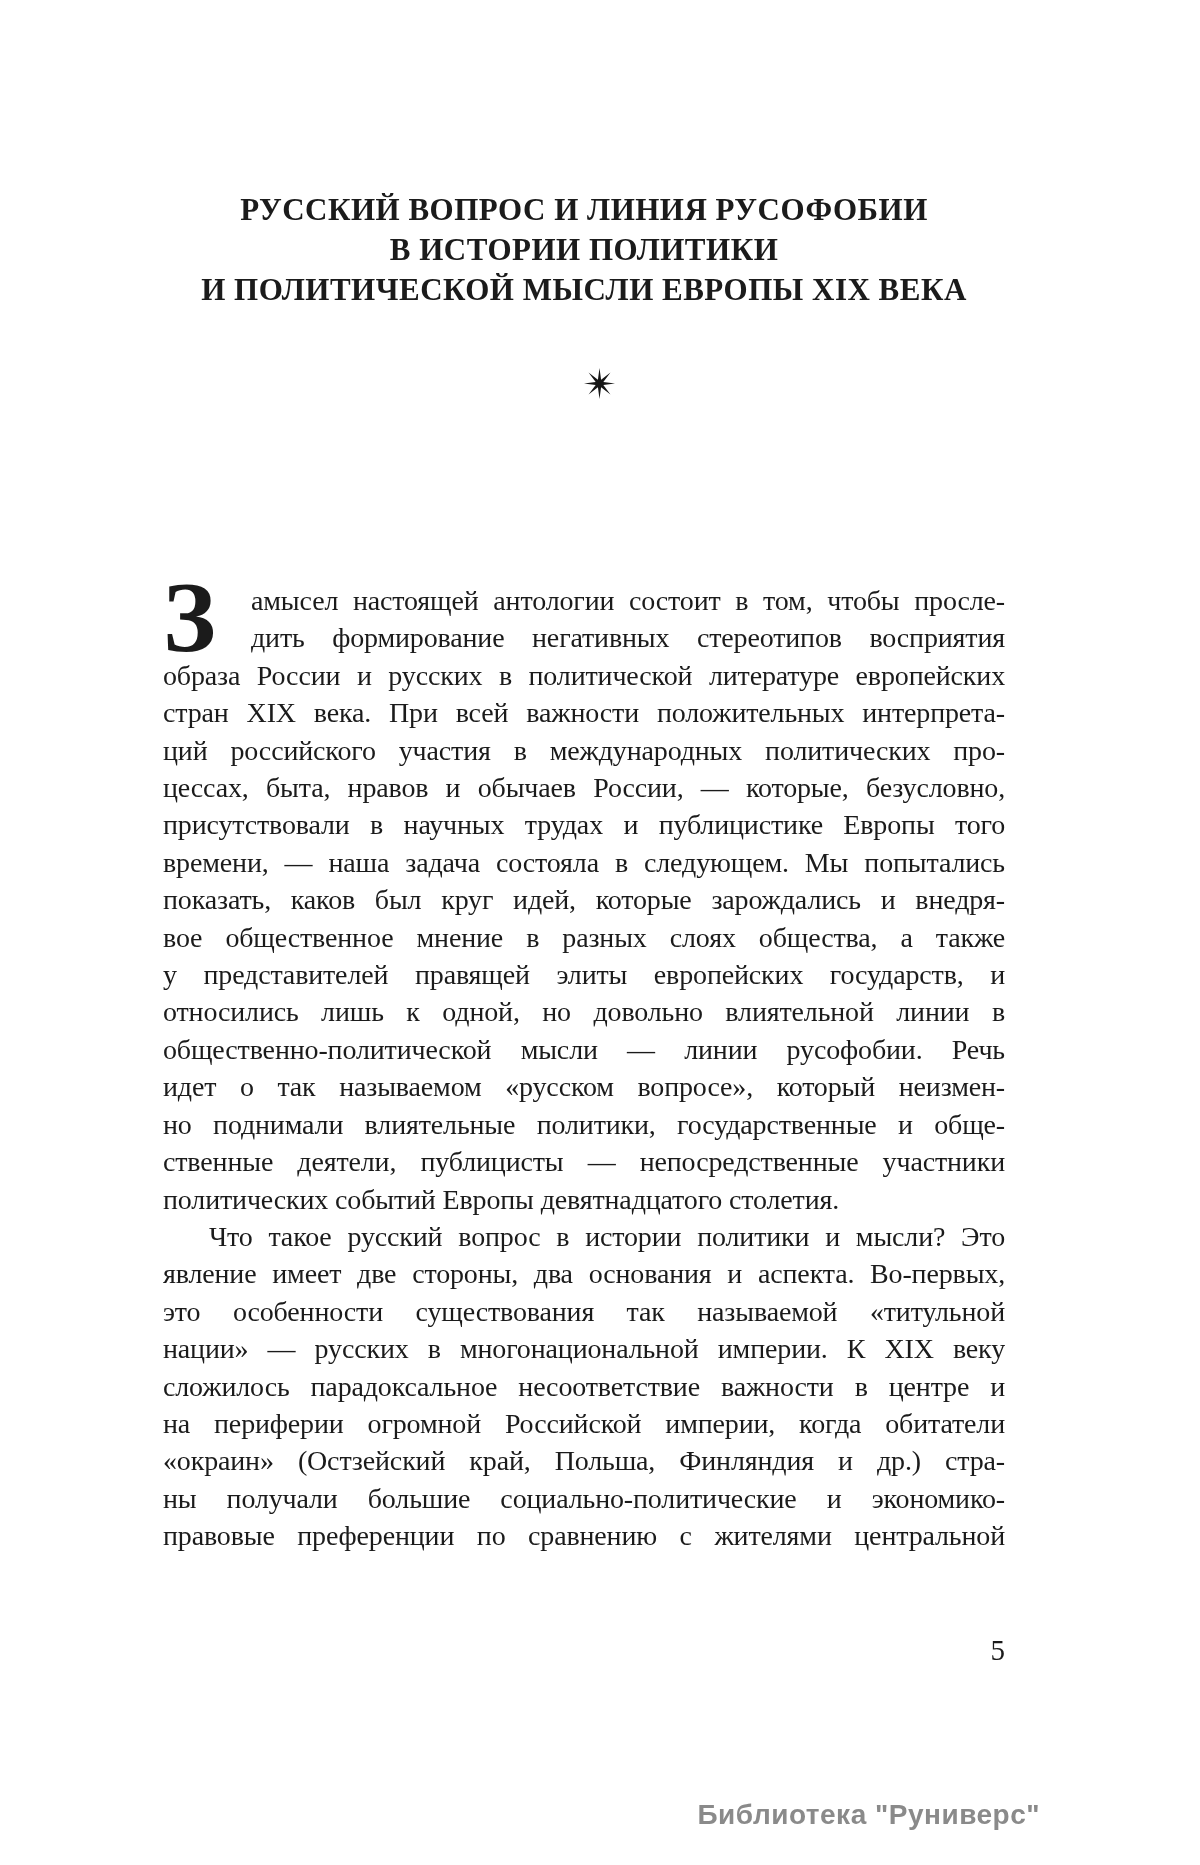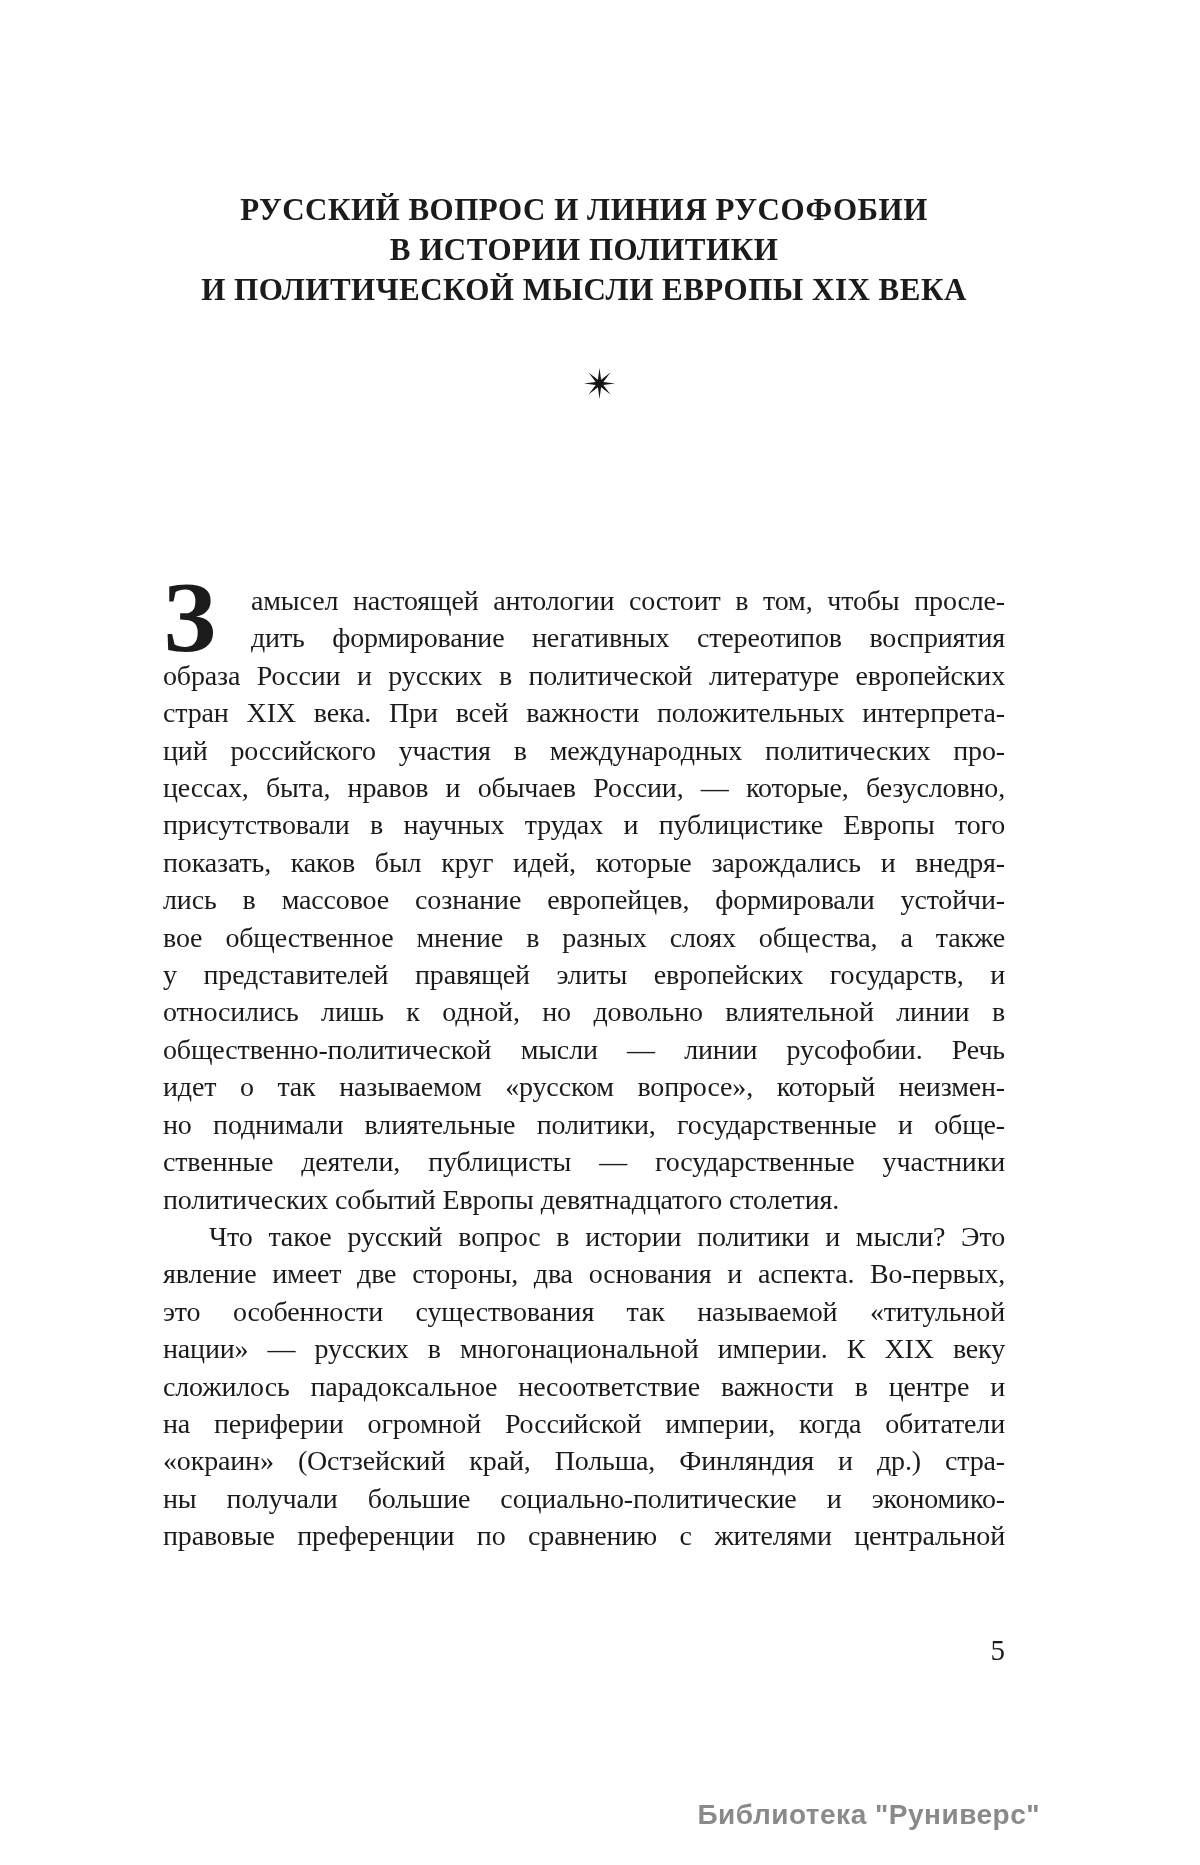--- a/index.html
+++ b/index.html
@@ -97,29 +97,29 @@
   <div class="bodytext">
     <div class="para">
       <span class="dropcap">З</span>
       <span class="line dc-indent">амысел настоящей антологии состоит в том, чтобы просле-</span>
       <span class="line dc-indent">дить формирование негативных стереотипов восприятия</span>
       <span class="line">образа России и русских в политической литературе европейских</span>
       <span class="line">стран XIX века. При всей важности положительных интерпрета-</span>
       <span class="line">ций российского участия в международных политических про-</span>
       <span class="line">цессах, быта, нравов и обычаев России, — которые, безусловно,</span>
       <span class="line">присутствовали в научных трудах и публицистике Европы того</span>
+      <span class="line">времени, — наша задача состояла в следующем. Мы попытались</span>
       <span class="line">показать, каков был круг идей, которые зарождались и внедря-</span>
-      <span class="line">лись в массовое сознание европейцев, формировали устойчи-</span>
       <span class="line">вое общественное мнение в разных слоях общества, а также</span>
       <span class="line">у представителей правящей элиты европейских государств, и</span>
       <span class="line">относились лишь к одной, но довольно влиятельной линии в</span>
       <span class="line">общественно-политической мысли — линии русофобии. Речь</span>
       <span class="line">идет о так называемом «русском вопросе», который неизмен-</span>
       <span class="line">но поднимали влиятельные политики, государственные и обще-</span>
-      <span class="line">ственные деятели, публицисты — государственные участники</span>
+      <span class="line">ственные деятели, публицисты — непосредственные участники</span>
       <span class="line para-end">политических событий Европы девятнадцатого столетия.</span>
     </div>
     <div class="para">
       <span class="line first-line">Что такое русский вопрос в истории политики и мысли? Это</span>
       <span class="line">явление имеет две стороны, два основания и аспекта. Во-первых,</span>
       <span class="line">это особенности существования так называемой «титульной</span>
       <span class="line">нации» — русских в многонациональной империи. К XIX веку</span>
       <span class="line">сложилось парадоксальное несоответствие важности в центре и</span>
       <span class="line">на периферии огромной Российской империи, когда обитатели</span>
       <span class="line">«окраин» (Остзейский край, Польша, Финляндия и др.) стра-</span>

